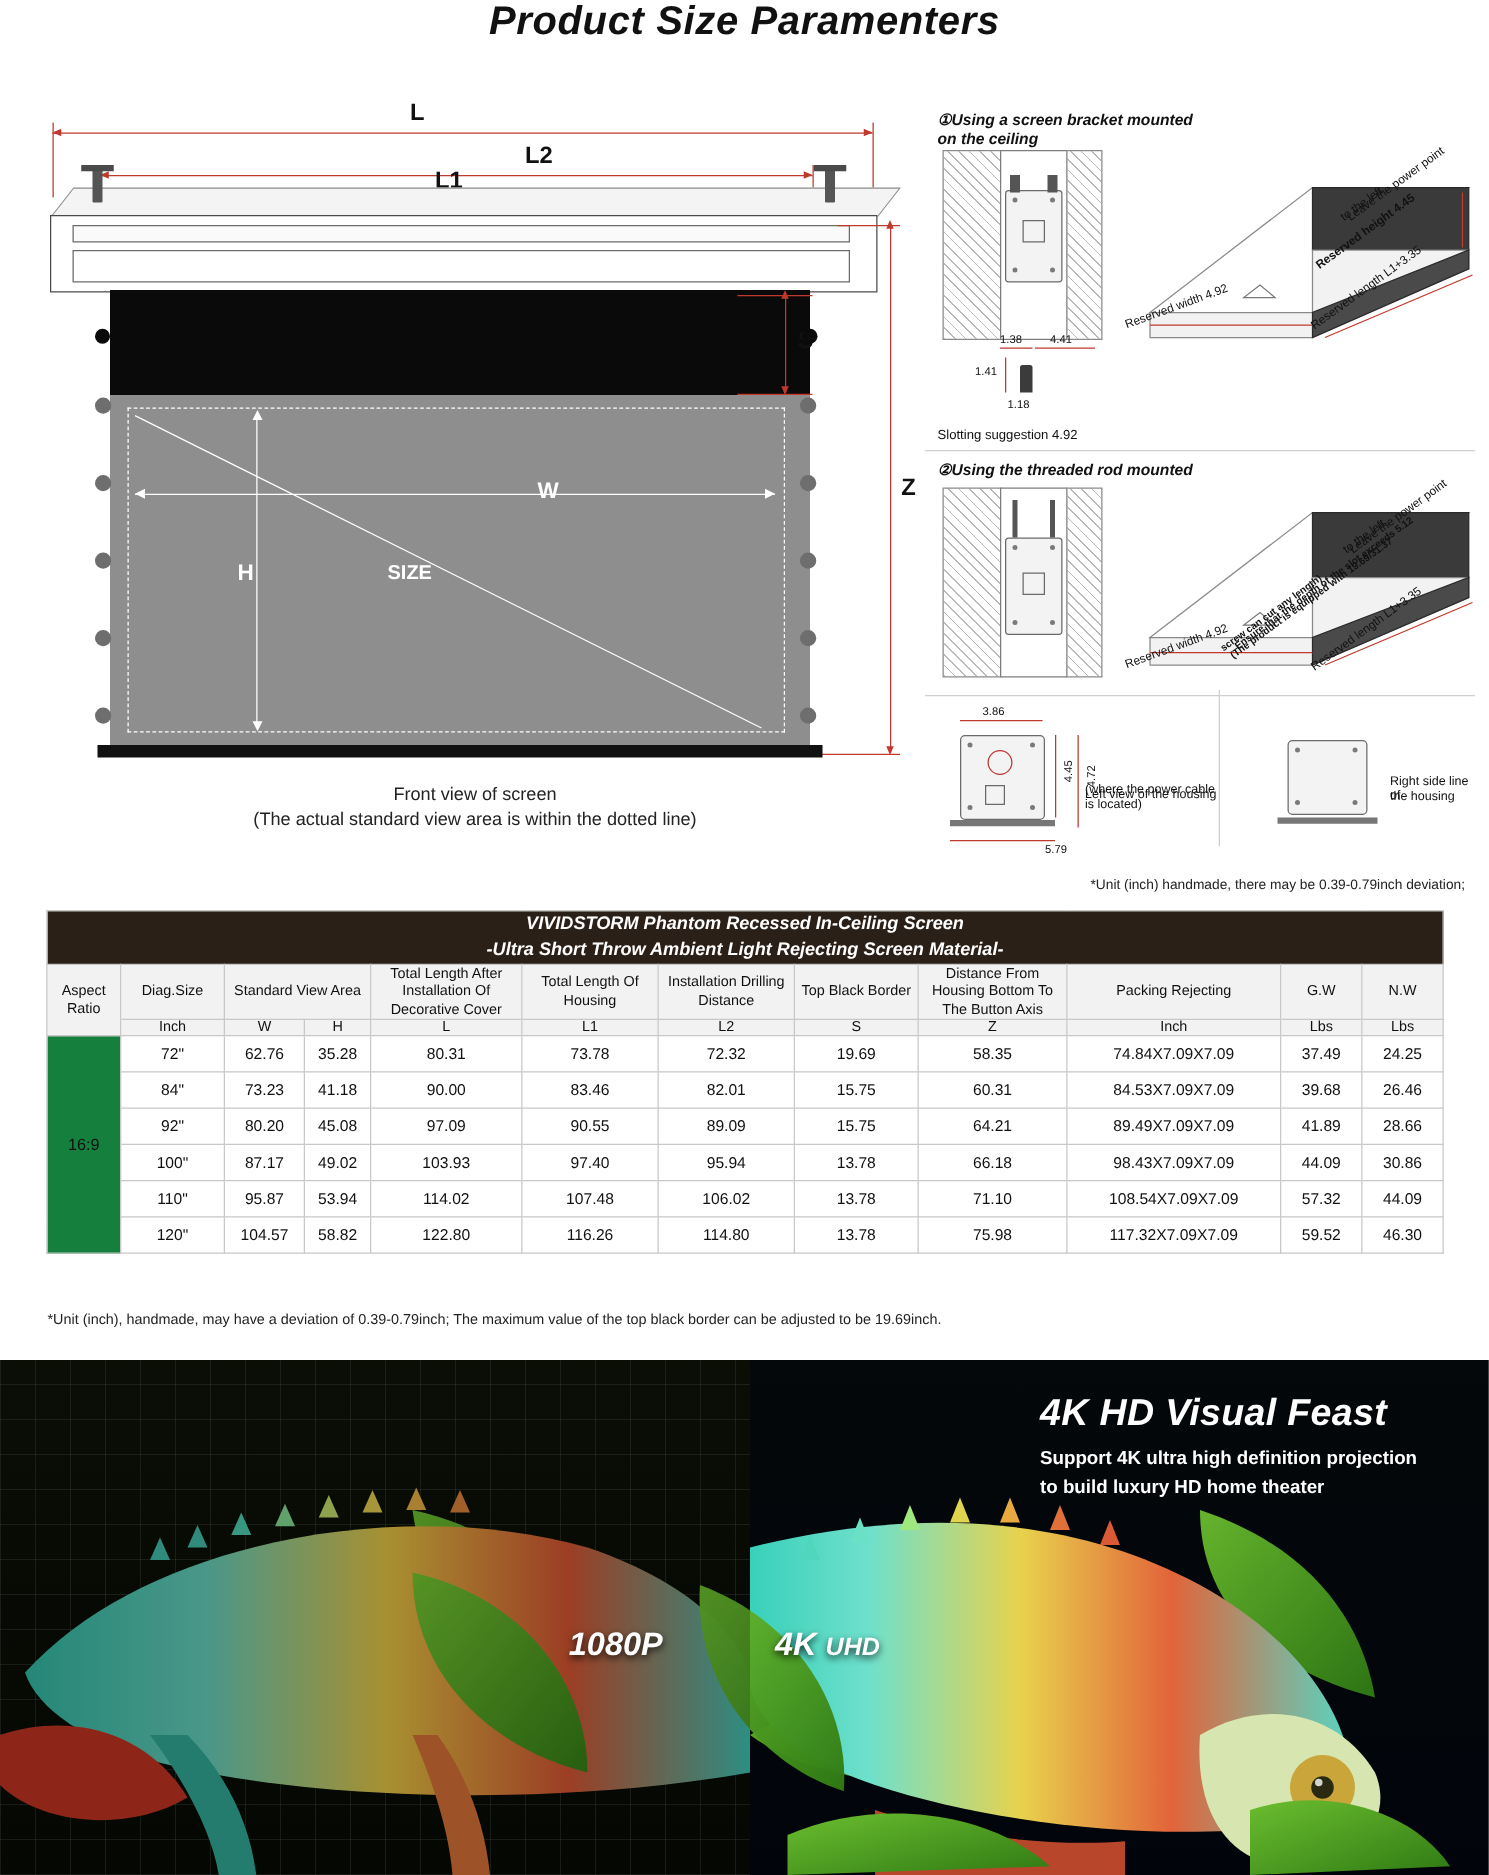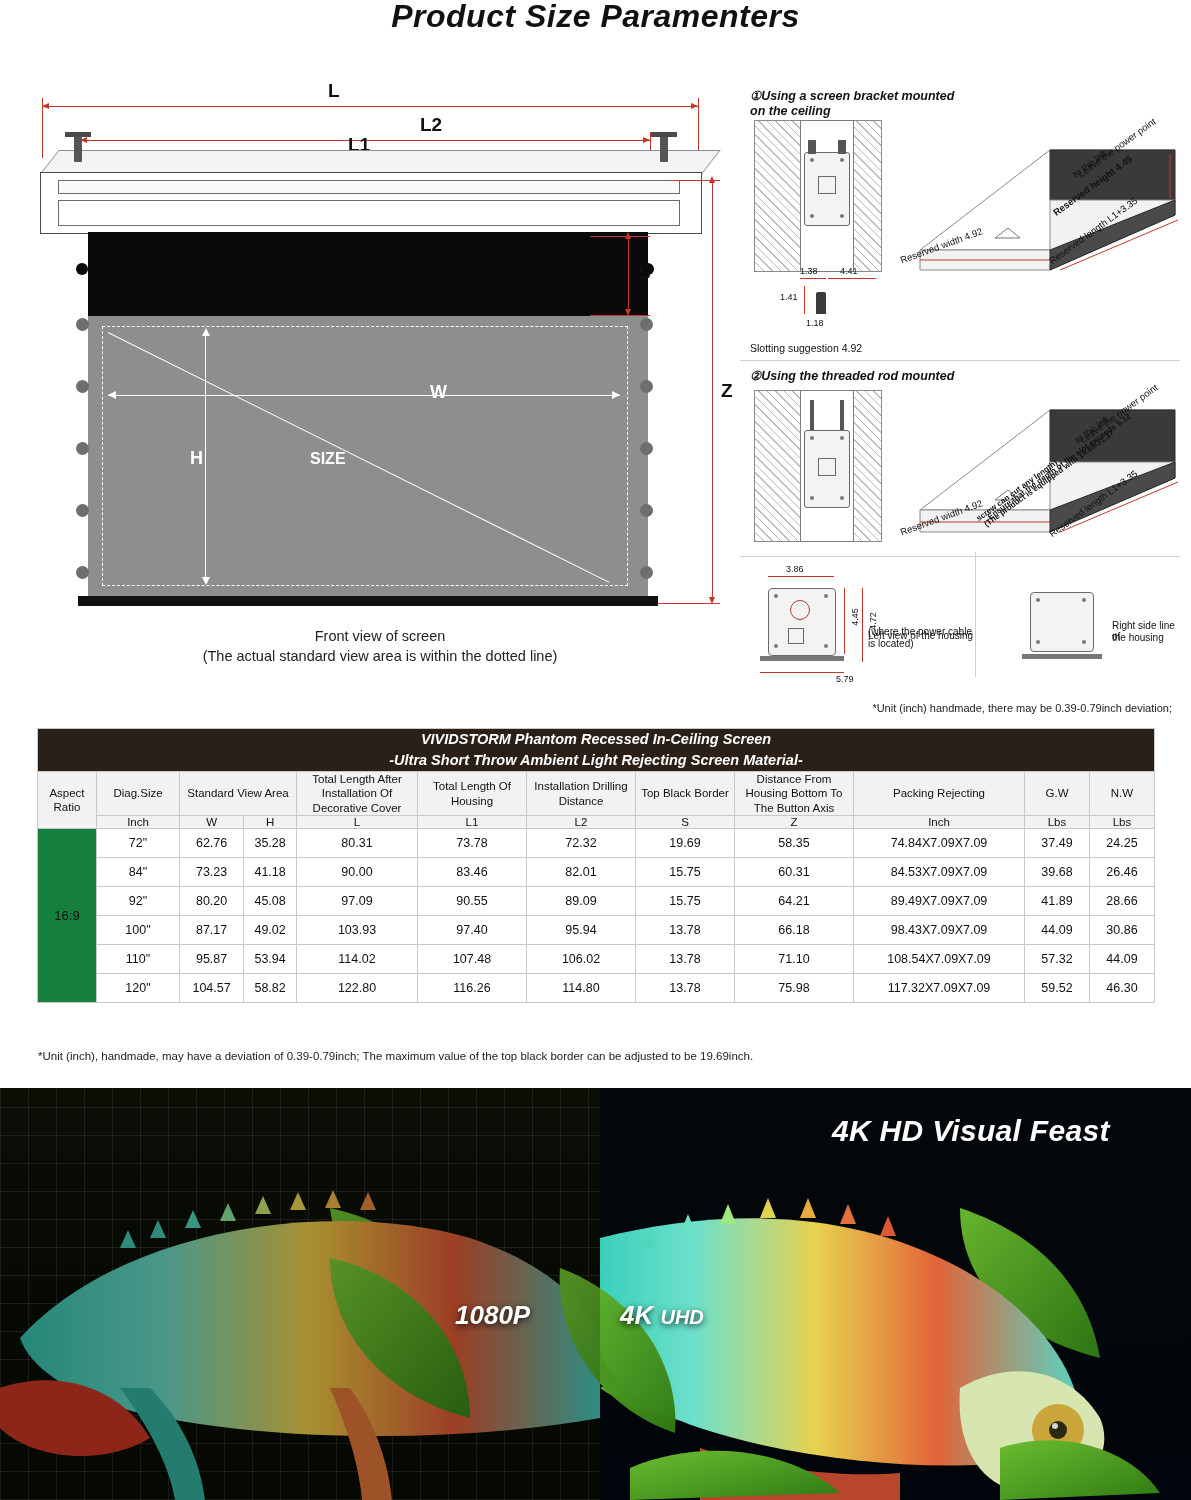--- a/index.html
+++ b/index.html
@@ -534,14 +534,18 @@
 
     <div class="photo-dim"></div>
   </div>
 
   <div class="badge badge-1080">1080P</div>
   <div class="badge badge-4k">
     <span>4K</span>
     <span class="uhd">UHD</span>
   </div>
   <div class="photo-h">4K HD Visual Feast</div>
+  <div class="photo-p">
+    <div>Support 4K ultra high definition projection</div>
+    <div>to build luxury HD home theater</div>
+  </div>
 
 </div>
 
 </body></html>

